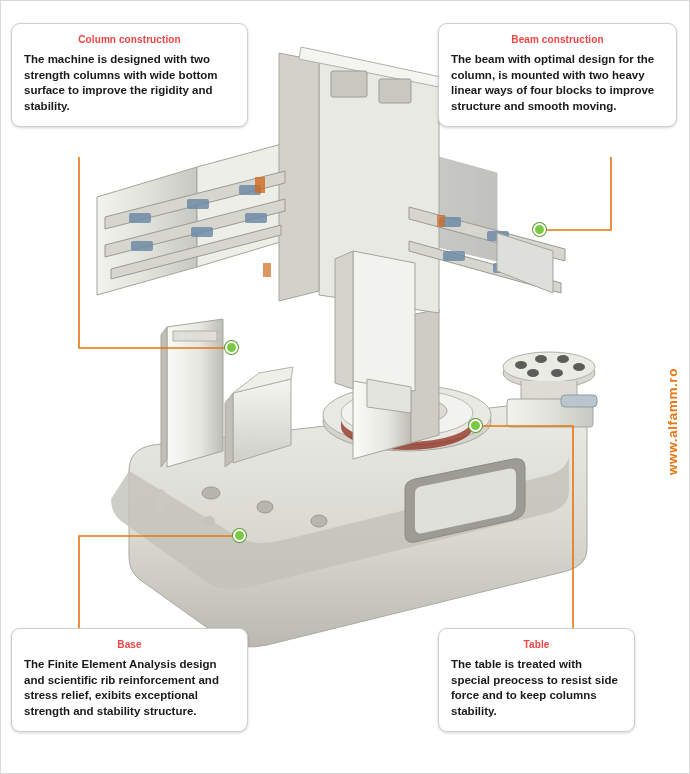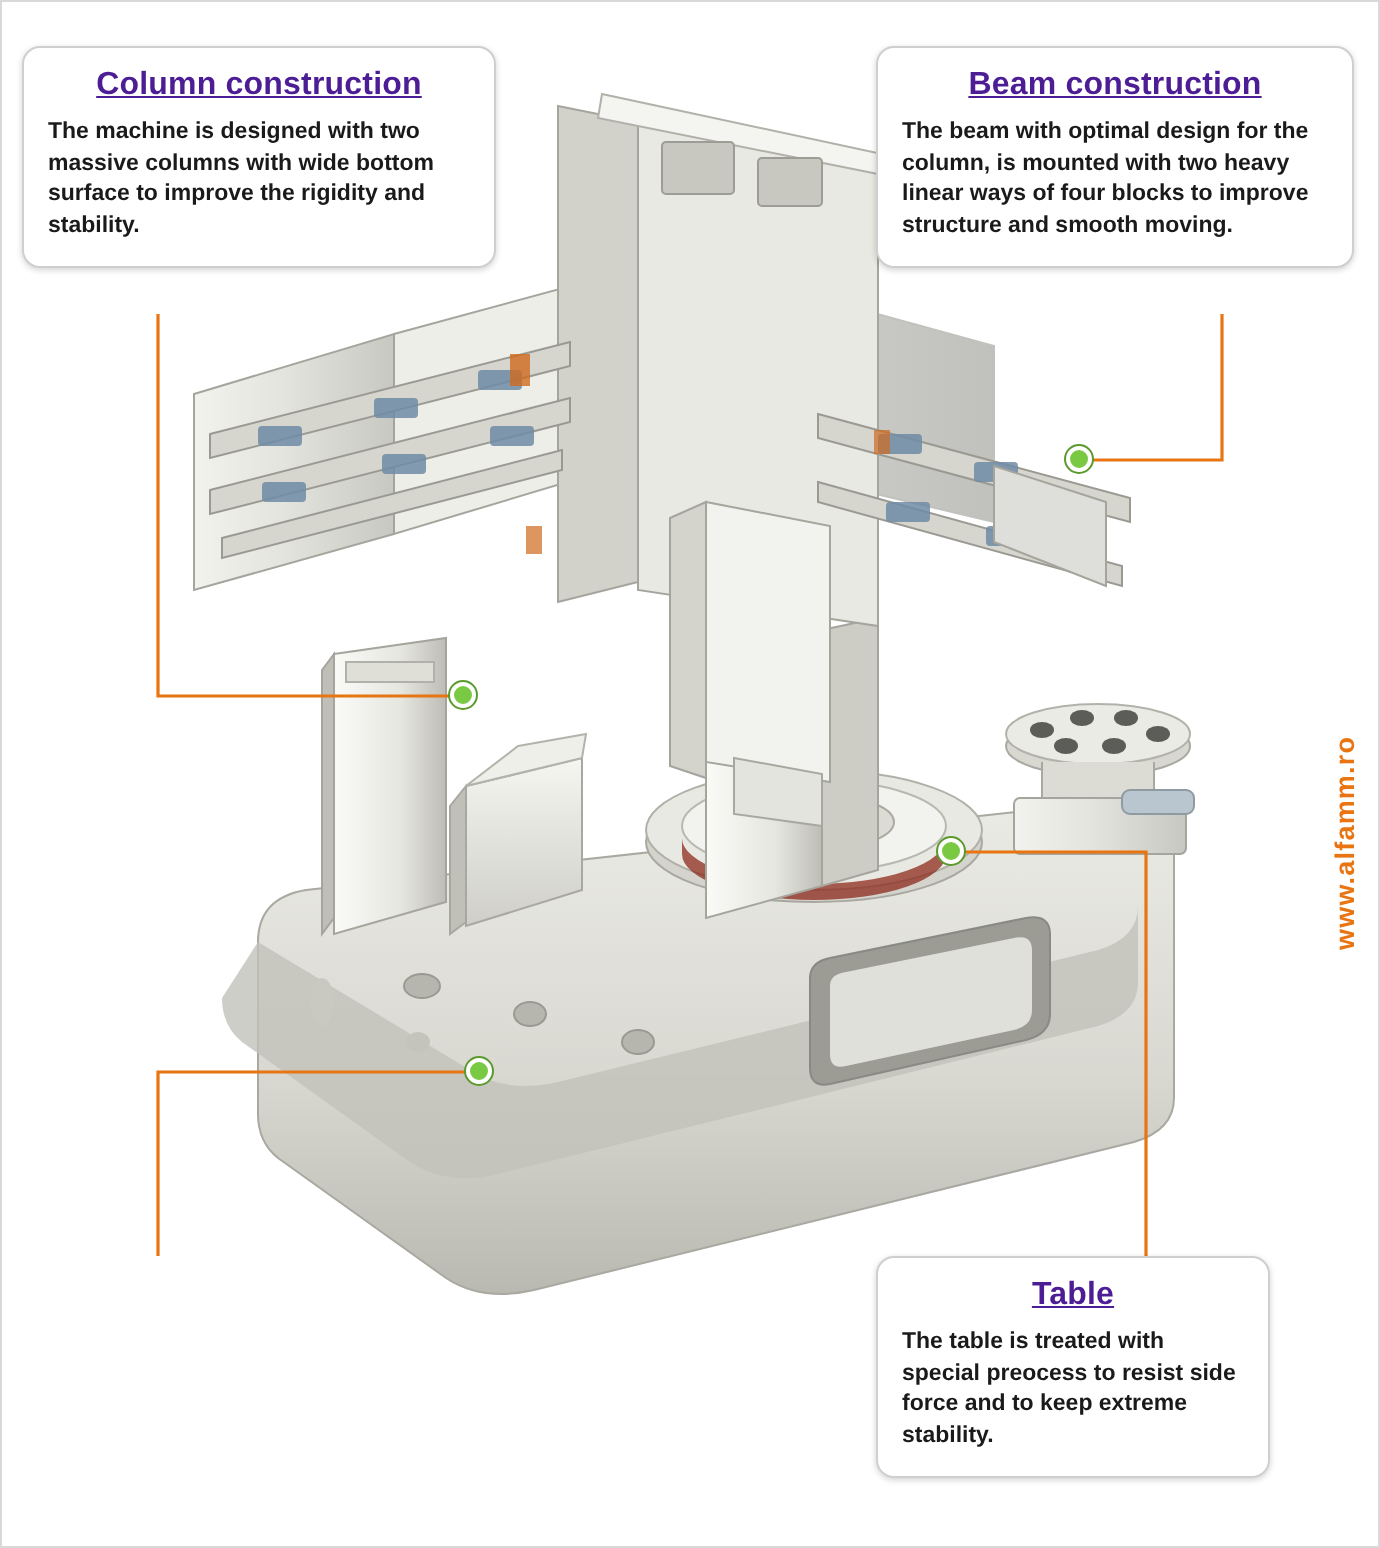--- a/index.html
+++ b/index.html
@@ -33,27 +33,26 @@
   .card {
     position: absolute;
     background: #ffffff;
     border: 1px solid #cfcfcf;
     border-radius: 9px;
     box-shadow: 0 1px 3px rgba(0,0,0,0.18);
     box-sizing: border-box;
     padding: 10px 12px 12px 12px;
   }
   .card .title {
-    color: #4c1d95;
+    color: #ef4444;
     font-weight: bold;
-    font-size: 16px;
+    font-size: 10px;
     text-align: center;
     margin-bottom: 7px;
     letter-spacing: 0.1px;
-    text-decoration: underline;
   }
   .card .body {
     color: #1a1a1a;
     font-size: 11.5px;
     line-height: 15.5px;
     font-weight: bold;
   }
   .card.left .title { text-align: center; }
 
   #card-column { left: 10px;  top: 22px;  width: 237px; }
@@ -234,29 +233,33 @@
     </g>
   </svg>
 
   <div class="dot" id="dot-column"></div>
   <div class="dot" id="dot-beam"></div>
   <div class="dot" id="dot-base"></div>
   <div class="dot" id="dot-table"></div>
 
   <div class="card left" id="card-column">
     <div class="title">Column construction</div>
-    <div class="body">The machine is designed with two massive columns with wide bottom surface to improve the rigidity and stability.</div>
+    <div class="body">The machine is designed with two strength columns with wide bottom surface to improve the rigidity and stability.</div>
   </div>
 
   <div class="card" id="card-beam">
     <div class="title">Beam construction</div>
     <div class="body">The beam with optimal design for the column, is mounted with two heavy linear ways of four blocks to improve structure and smooth moving.</div>
   </div>
 
+  <div class="card left" id="card-base">
+    <div class="title">Base</div>
+    <div class="body">The Finite Element Analysis design and scientific rib reinforcement and stress relief, exibits exceptional strength and stability structure.</div>
+  </div>
 
   <div class="card" id="card-table">
     <div class="title">Table</div>
-    <div class="body">The table is treated with special preocess to resist side force and to keep extreme stability.</div>
+    <div class="body">The table is treated with special preocess to resist side force and to keep columns stability.</div>
   </div>
 
   <div id="site-url">www.alfamm.ro</div>
 
 </div>
 
 </body></html>

